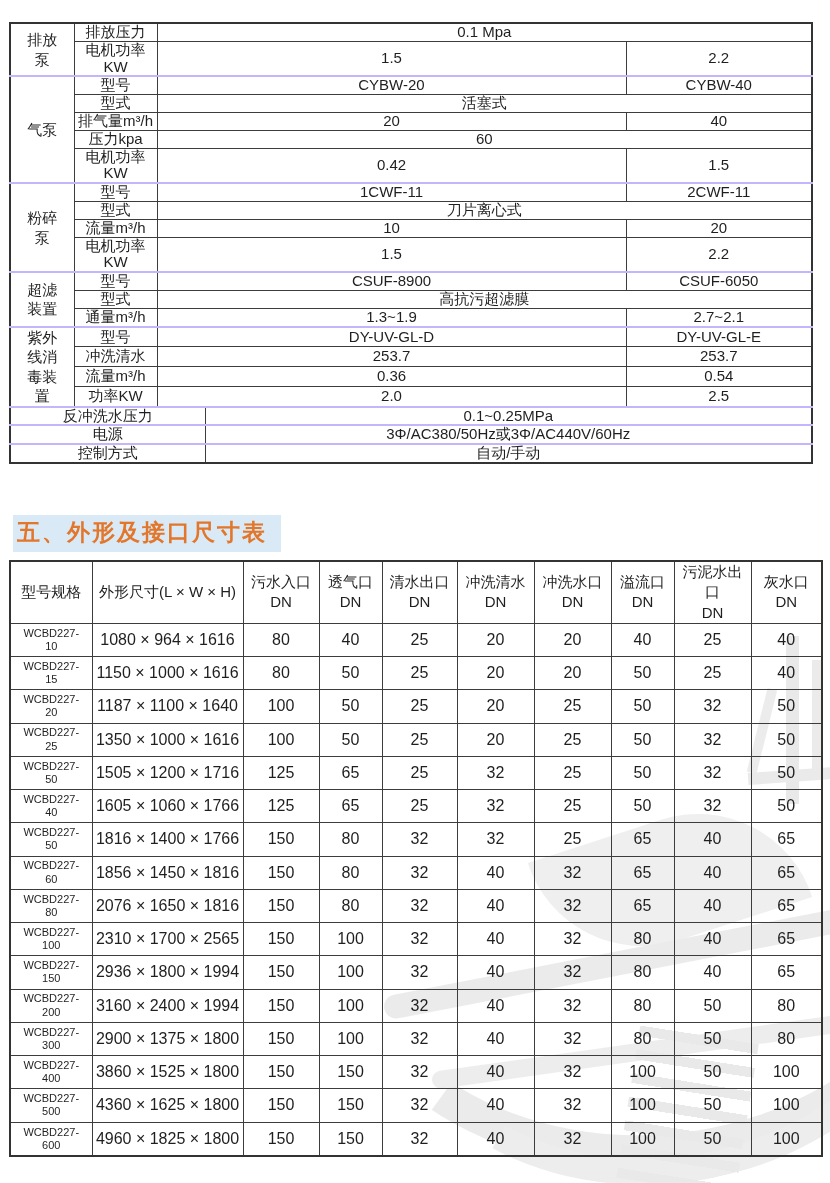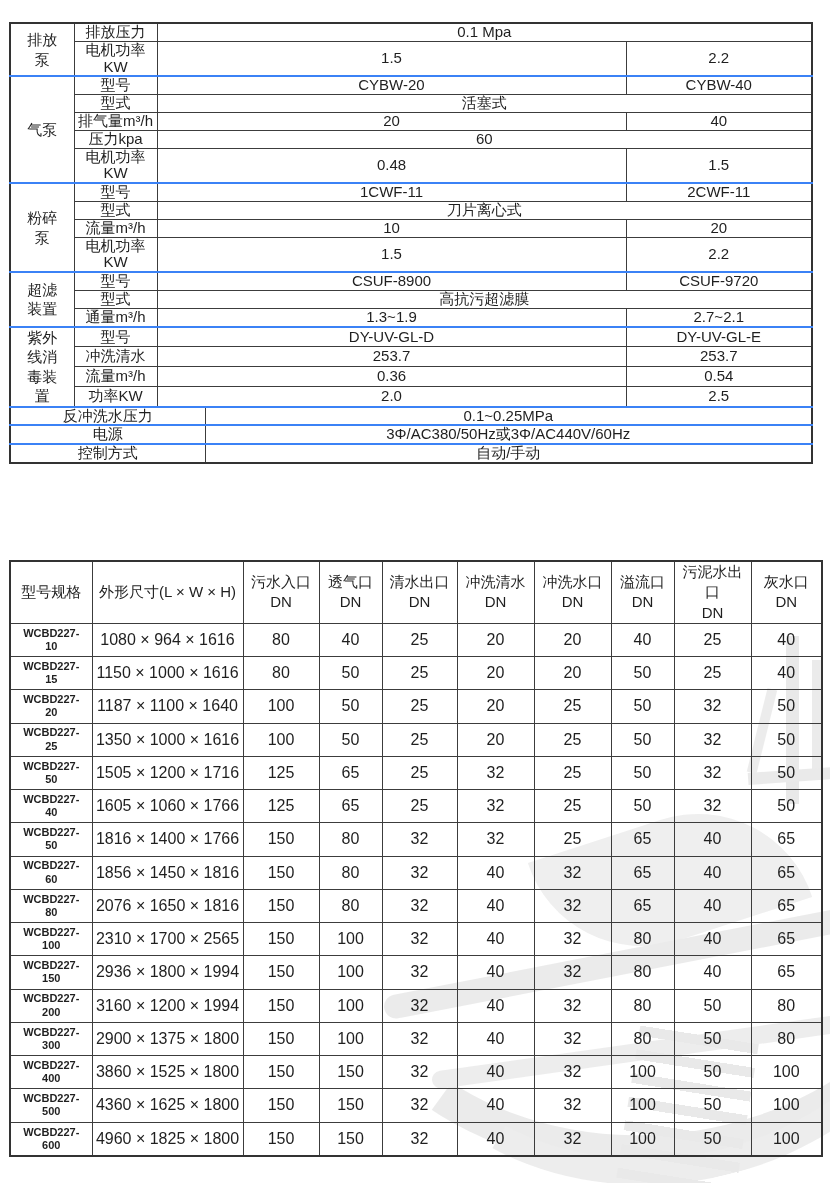--- a/index.html
+++ b/index.html
@@ -27,32 +27,32 @@
     transform:rotate(9deg);}
   .wm-blade{left:540px;top:820px;width:260px;height:120px;background:#e6e6e6;border-radius:0 120px 0 120px;transform:rotate(-18deg);}
   
   .content{position:absolute;inset:0;z-index:1;}
   table{border-collapse:collapse;table-layout:fixed;}
   td,th{border:1px solid #3c3c3c;text-align:center;vertical-align:middle;padding:0 3px;
         font-weight:normal;overflow:hidden;}
   
   .spec{position:absolute;left:9px;top:22px;width:802px;height:362px;font-size:15px;border:2px solid #333333;}
   .spec td{line-height:1.12;}
-  .spec tr.gb td{border-top:2px solid #3b82f6;text-align:center;}
+  .spec tr.gb td{border-top:2px solid #c4b5fd;text-align:center;}
   .spec td.g{padding:0 13px;line-height:1.3;}
   
   .heading{position:absolute;left:13px;top:515px;display:inline-block;
     background:#d9e9f5;padding:2px 14px 4px 4px;
     font-size:23px;font-weight:bold;letter-spacing:2px;color:#e2762a;}
   
   .dim{position:absolute;left:9px;top:560px;width:812px;height:597px;border:2px solid #333333;}
   .dim thead tr{height:62px;}
   .dim th{font-size:15px;line-height:1.35;}
   .dim td{font-size:16px;}
-  .dim td.model{font-size:11px;line-height:1.2;padding:0 1px;font-weight:bold;}
+  .dim td.model{font-size:11px;line-height:1.2;padding:0 1px;}
 </style>
 </head>
 <body>
 
 <div class="page">
 
   <div class="wm">
     <div class="wm-bar1"></div>
     <div class="wm-bar2"></div>
     <div class="wm-bar3"></div>
@@ -102,21 +102,21 @@
           <td>排气量m³/h</td>
           <td colspan="2">20</td>
           <td>40</td>
         </tr>
         <tr>
           <td>压力kpa</td>
           <td colspan="3">60</td>
         </tr>
         <tr>
           <td>电机功率KW</td>
-          <td colspan="2">0.48</td>
+          <td colspan="2">0.42</td>
           <td>1.5</td>
         </tr>
 
         <tr class="gb">
           <td class="g" rowspan="4">粉碎泵</td>
           <td>型号</td>
           <td colspan="2">1CWF-11</td>
           <td>2CWF-11</td>
         </tr>
         <tr>
@@ -131,21 +131,21 @@
         <tr>
           <td>电机功率KW</td>
           <td colspan="2">1.5</td>
           <td>2.2</td>
         </tr>
 
         <tr class="gb">
           <td class="g" rowspan="3">超滤装置</td>
           <td>型号</td>
           <td colspan="2">CSUF-8900</td>
-          <td>CSUF-9720</td>
+          <td>CSUF-6050</td>
         </tr>
         <tr>
           <td>型式</td>
           <td colspan="3">高抗污超滤膜</td>
         </tr>
         <tr>
           <td>通量m³/h</td>
           <td colspan="2">1.3~1.9</td>
           <td>2.7~2.1</td>
         </tr>
@@ -180,20 +180,21 @@
           <td colspan="3">电源</td>
           <td colspan="2">3Φ/AC380/50Hz或3Φ/AC440V/60Hz</td>
         </tr>
         <tr class="gb">
           <td colspan="3">控制方式</td>
           <td colspan="2">自动/手动</td>
         </tr>
       </tbody>
     </table>
 
+    <div class="heading">五、外形及接口尺寸表</div>
 
     <table class="dim">
       <colgroup>
         <col style="width:82px">
           <col style="width:151px">
           <col style="width:76px">
         <col style="width:63px">
           <col style="width:75px">
           <col style="width:77px">
         <col style="width:77px">
@@ -431,21 +432,21 @@
             <td>80</td>
             <td>40</td>
             <td>65</td>
           </tr>
 
           <tr>
             <td class="model">
               <div>WCBD227-</div>
               <div>200</div>
             </td>
-            <td>3160 × 1200 × 1994</td>
+            <td>3160 × 2400 × 1994</td>
             <td>150</td>
             <td>100</td>
             <td>32</td>
             <td>40</td>
             <td>32</td>
             <td>80</td>
             <td>50</td>
             <td>80</td>
           </tr>
 

